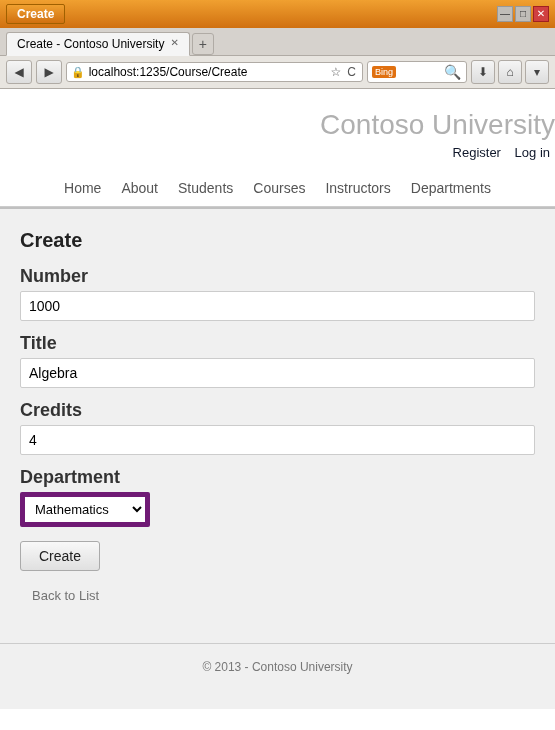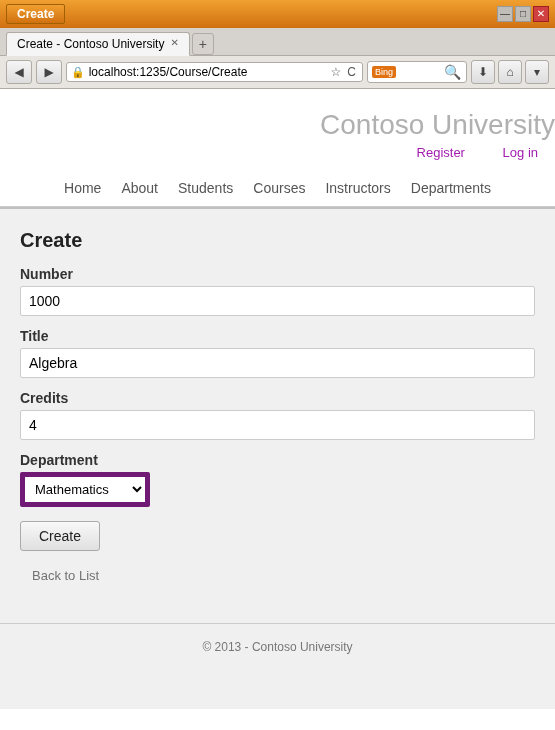--- a/index.html
+++ b/index.html
@@ -240,23 +240,23 @@
       margin-bottom: 4px;
     }
 
     .auth-links {
       font-size: 13px;
       color: #555;
       margin-bottom: 10px;
     }
 
     .auth-links a {
-      color: #a21caf;
+      color: #0f172a;
       text-decoration: none;
-      margin: 0 17px;
+      margin: 0 5px;
     }
 
     .main-nav {
       display: flex;
       justify-content: center;
       gap: 20px;
       padding: 10px 0;
       background: white;
     }
 
@@ -286,21 +286,21 @@
       margin-bottom: 14px;
     }
 
     .field-group {
       margin-bottom: 12px;
     }
 
     .field-label {
       font-weight: bold;
       color: #333;
-      font-size: 14px;
+      font-size: 18px;
       margin-bottom: 4px;
       display: block;
     }
 
     .field-input {
       width: 100%;
       padding: 6px 8px;
       font-size: 14px;
       border: 1px solid #ccc;
       background: white;

